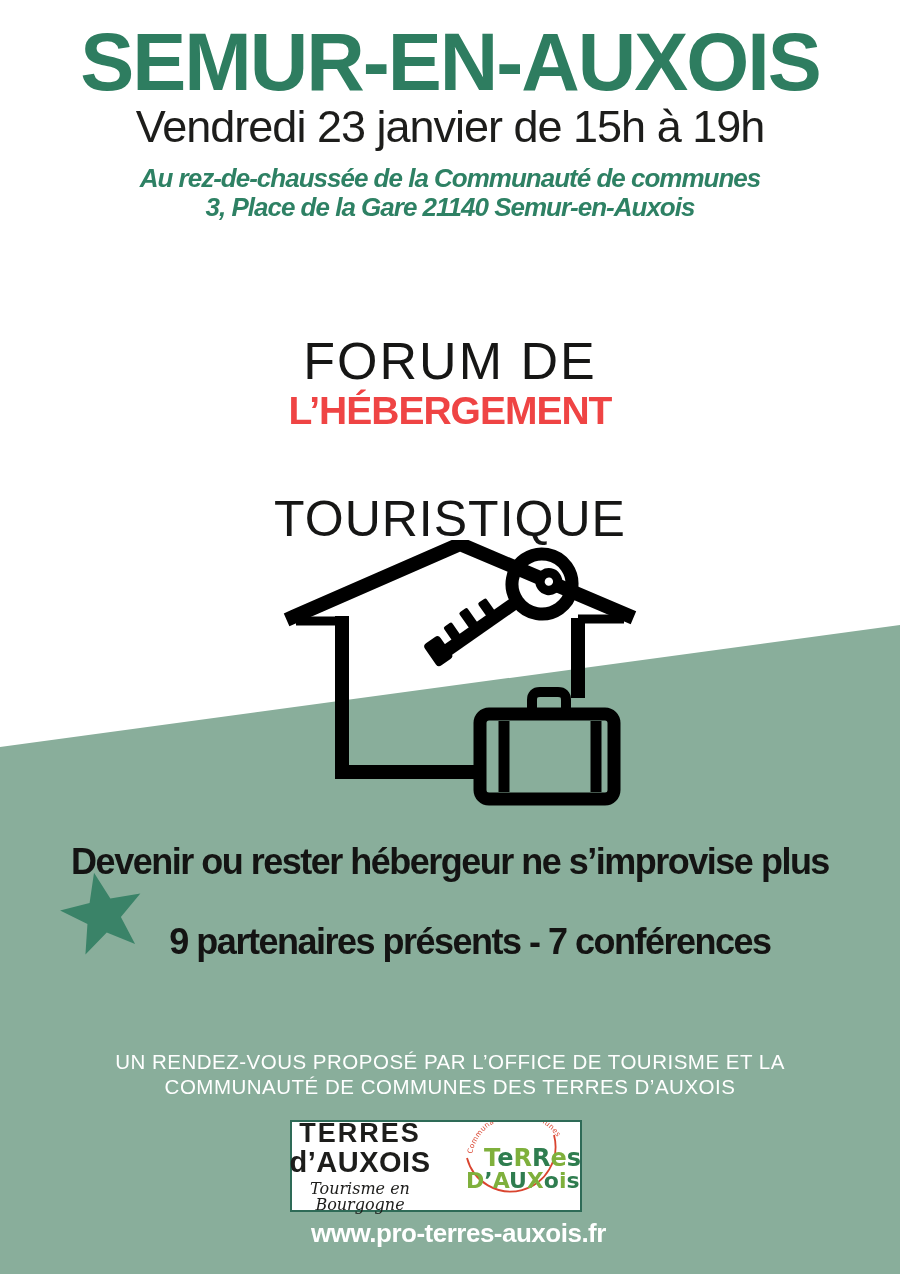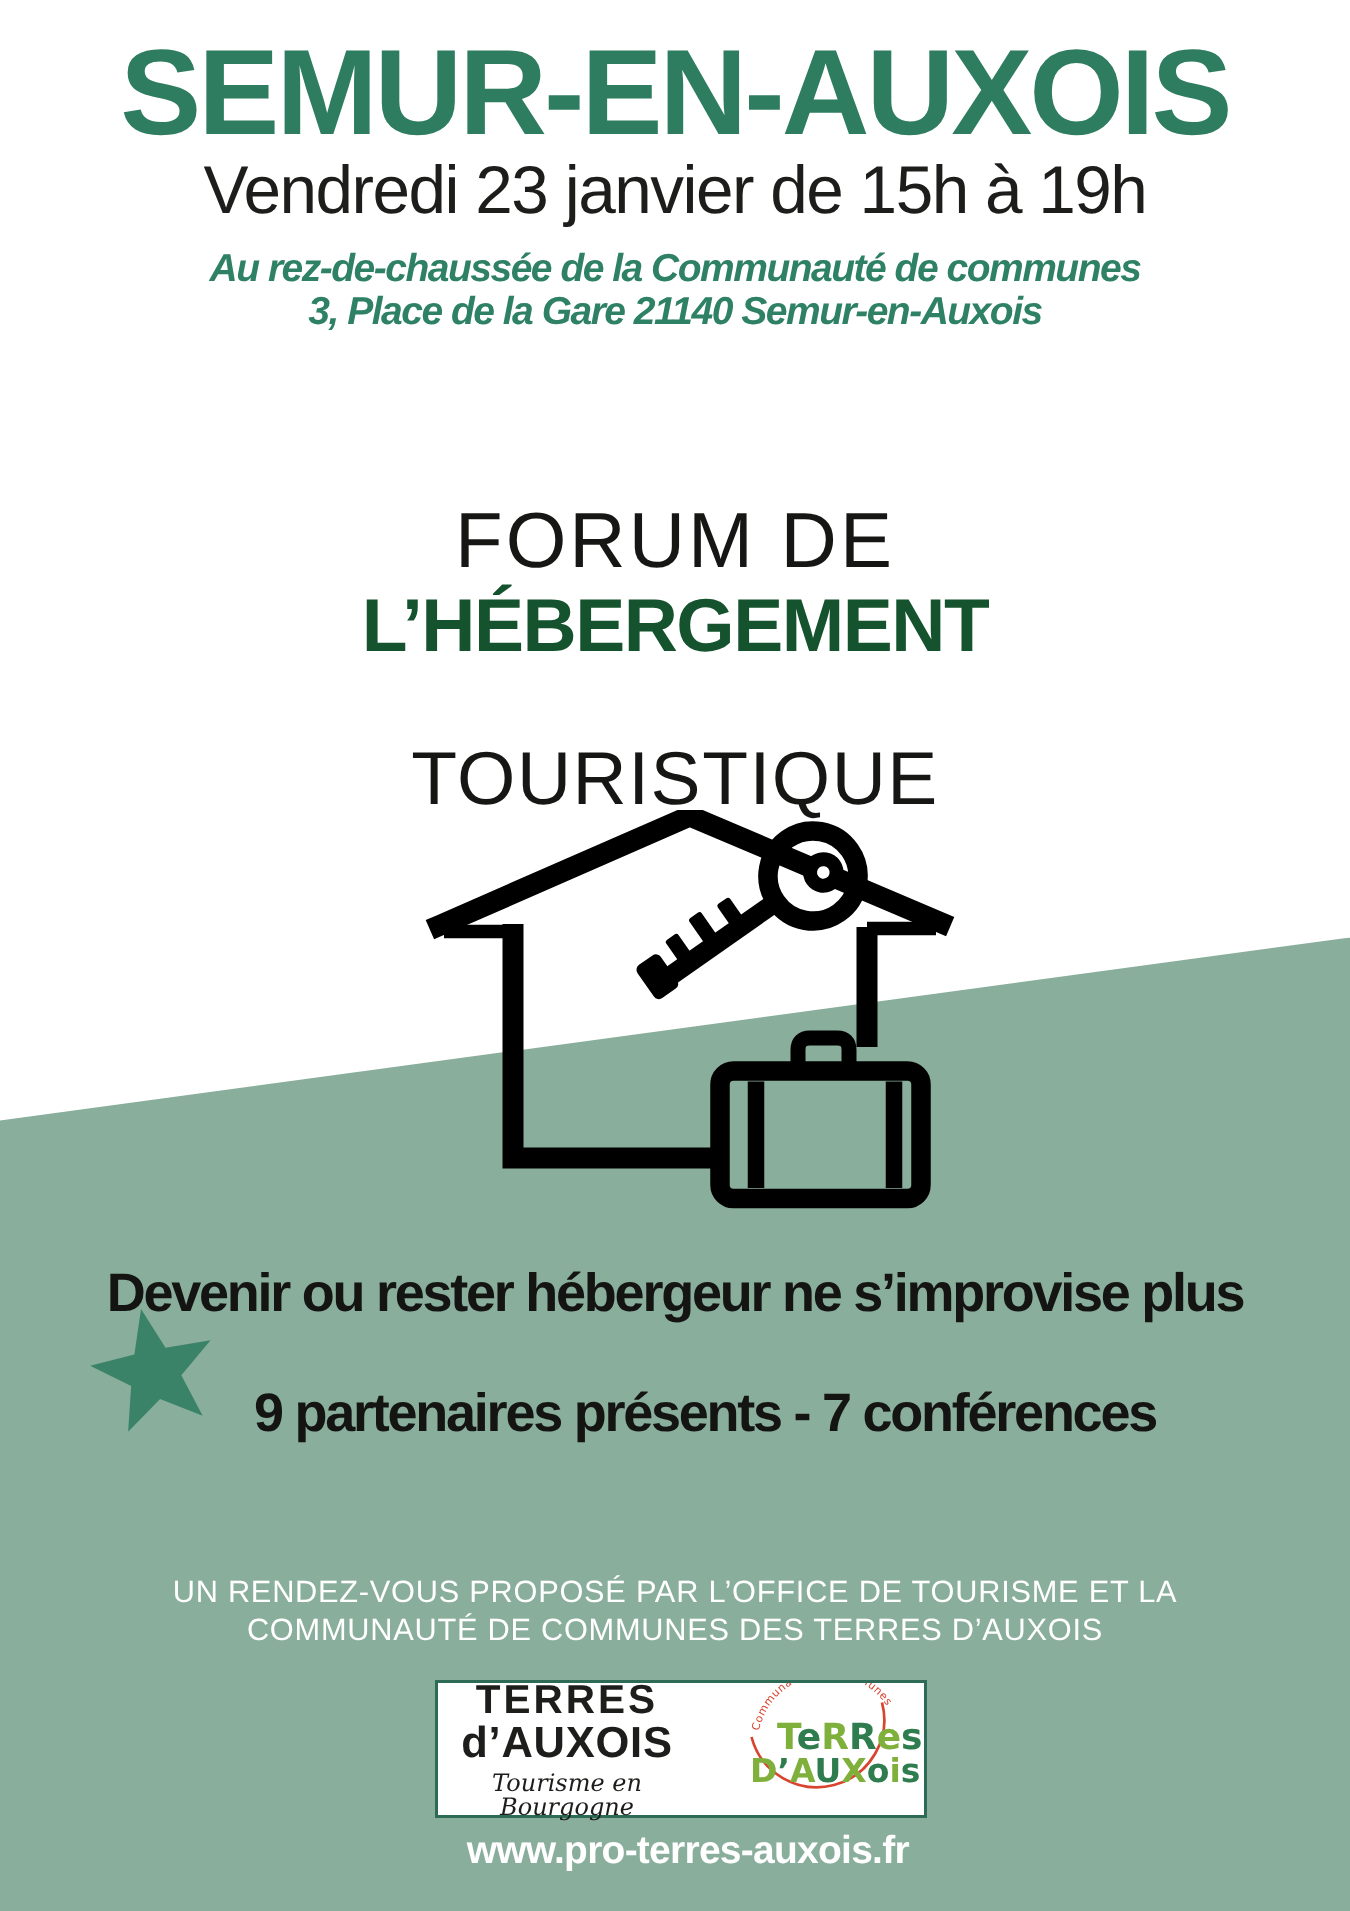--- a/index.html
+++ b/index.html
@@ -18,35 +18,35 @@
     clip-path:polygon(0 747px,900px 625px,900px 1274px,0 1274px);
   }
 
   
   .city{top:22px;font-size:81px;line-height:1;font-weight:800;letter-spacing:-2px;color:#2e7d60;}
   .date{top:102px;font-size:45px;line-height:1.1;font-weight:500;letter-spacing:-1px;color:#1d1d1b;}
   .address{top:164px;font-size:26px;line-height:29px;font-weight:700;font-style:italic;letter-spacing:-1px;color:#2e8164;}
 
   
   .t1{top:333px;font-size:52px;line-height:1.1;font-weight:300;letter-spacing:2px;color:#161615;}
-  .t2{top:389px;font-size:50px;line-height:1.15;font-weight:800;letter-spacing:-1px;color:#14532d;}
+  .t2{top:389px;font-size:39px;line-height:1.15;font-weight:800;letter-spacing:-1px;color:#ef4444;}
   .t3{top:492px;font-size:50px;line-height:1.1;font-weight:300;letter-spacing:1px;color:#161615;}
 
   .icon-wrap{position:absolute;left:280px;top:540px;width:360px;height:275px;}
 
   
   .hl1{top:841px;font-size:36px;font-weight:700;letter-spacing:-1.5px;color:#141413;}
   .hl2{top:890px;font-size:36px;font-weight:700;letter-spacing:-1.5px;color:#141413;padding-left:40px;margin-top:31px;}
   .star-wrap{position:absolute;left:58px;top:870px;width:90px;height:90px;}
 
   .organizer{top:1050px;font-size:20.5px;line-height:24.5px;font-weight:400;letter-spacing:0.5px;color:#ffffff;}
 
   
   .logo-box{
-    position:absolute;left:290px;top:1120px;width:328px;height:92px;
+    position:absolute;left:290px;top:1120px;width:292px;height:92px;
     background:#ffffff;border:2.5px solid #2e6b57;box-sizing:border-box;
     display:flex;align-items:center;justify-content:center;gap:24px;
   }
   .t-logo{text-align:center;line-height:1;}
   .t-logo .l1{font-size:27px;font-weight:900;letter-spacing:2px;color:#1d1d1b;}
   .t-logo .l2{font-size:29px;font-weight:900;letter-spacing:0.5px;color:#1d1d1b;margin-top:1px;}
   .t-logo .l3{font-family:"DejaVu Serif",serif;font-style:italic;font-size:16px;color:#1d1d1b;margin-top:4px;}
 
   .cc-logo-svg .g1{fill:#7fb03c;}
   .cc-logo-svg .g2{fill:#2f7d4f;}

